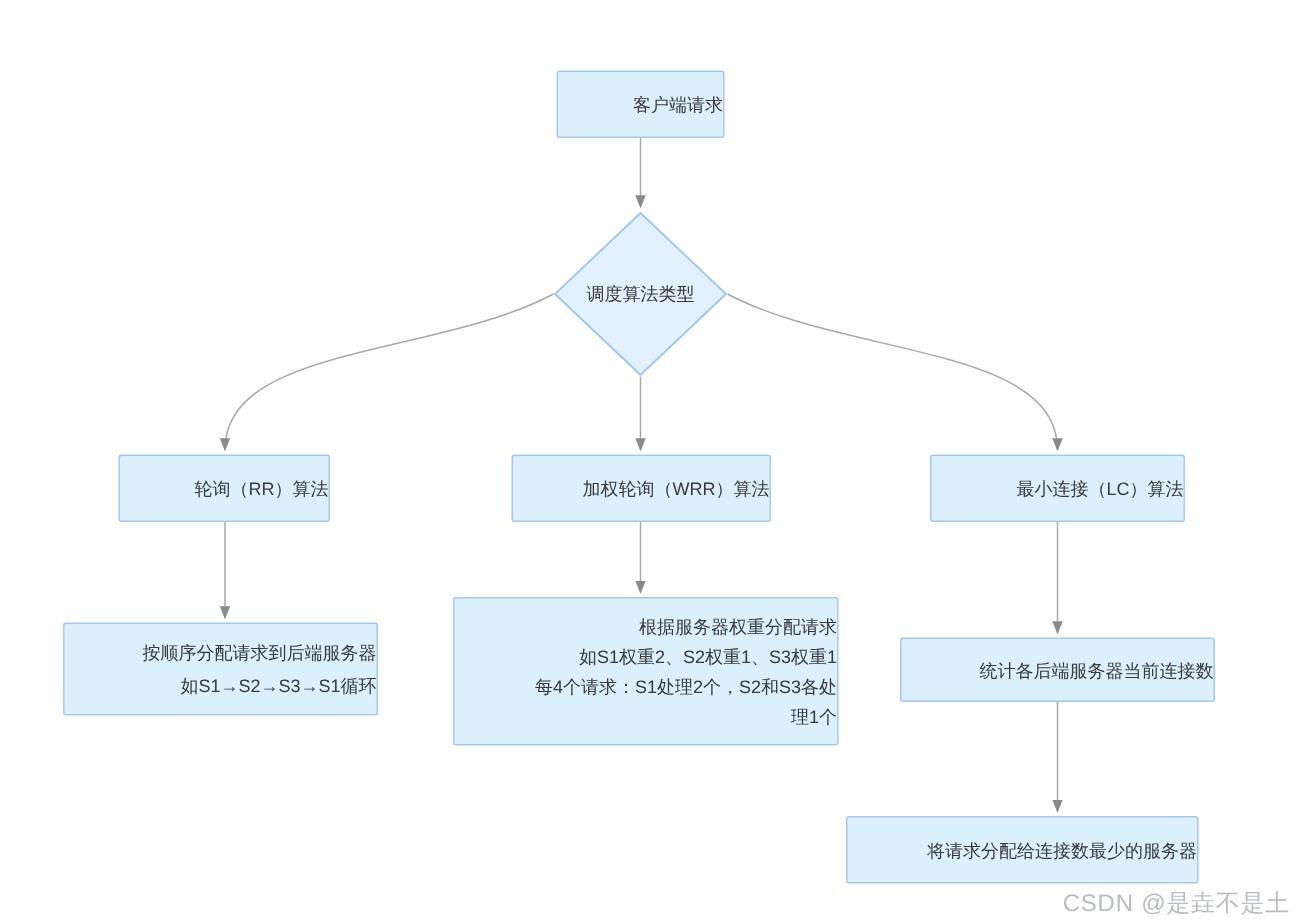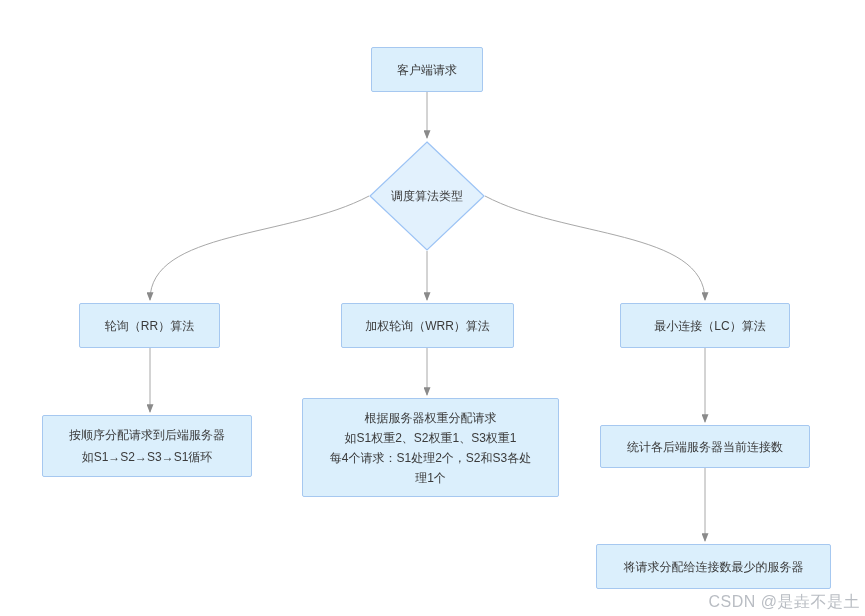--- a/index.html
+++ b/index.html
@@ -25,38 +25,38 @@
   .arrowhead { fill: var(--arrowhead, #8a8a8a); }
 
   .node.box {
     position: absolute;
     box-sizing: border-box;
     background: var(--node-fill, #dbeffc);
     border: 1px solid var(--node-border, #a6c8f0);
     border-radius: 2px;
     display: flex;
     flex-direction: column;
-    align-items: center;
+    align-items: flex-end;
     justify-content: center;
     color: var(--text, #3a3a3a);
     font-size: 12px;
     text-align: center;
   }
   .node .line { line-height: 22px; white-space: nowrap; }
   .node.wrr-detail .line { line-height: 20px; }
 
   
   .client-request { left: 371px; top: 47px;  width: 112px; height: 45px; }
   .rr            { left: 79px;  top: 303px; width: 141px; height: 45px; }
   .wrr           { left: 341px; top: 303px; width: 173px; height: 45px; }
   .lc            { left: 620px; top: 303px; width: 170px; height: 45px; padding-left: 10px; }
   .rr-detail     { left: 42px;  top: 415px; width: 210px; height: 62px; }
   .wrr-detail    { left: 302px; top: 398px; width: 257px; height: 99px; }
   .lc-detail-1   { left: 600px; top: 425px; width: 210px; height: 43px; }
-  .lc-detail-2   { left: 596px; top: 544px; width: 235px; height: 45px; }
+  .lc-detail-2   { left: 564px; top: 544px; width: 235px; height: 45px; }
 
   .node.diamond {
     position: absolute;
     left: 369px; top: 141px;
     width: 116px; height: 110px;
     display: flex;
     align-items: center;
     justify-content: center;
   }
   .diamond-shape {

